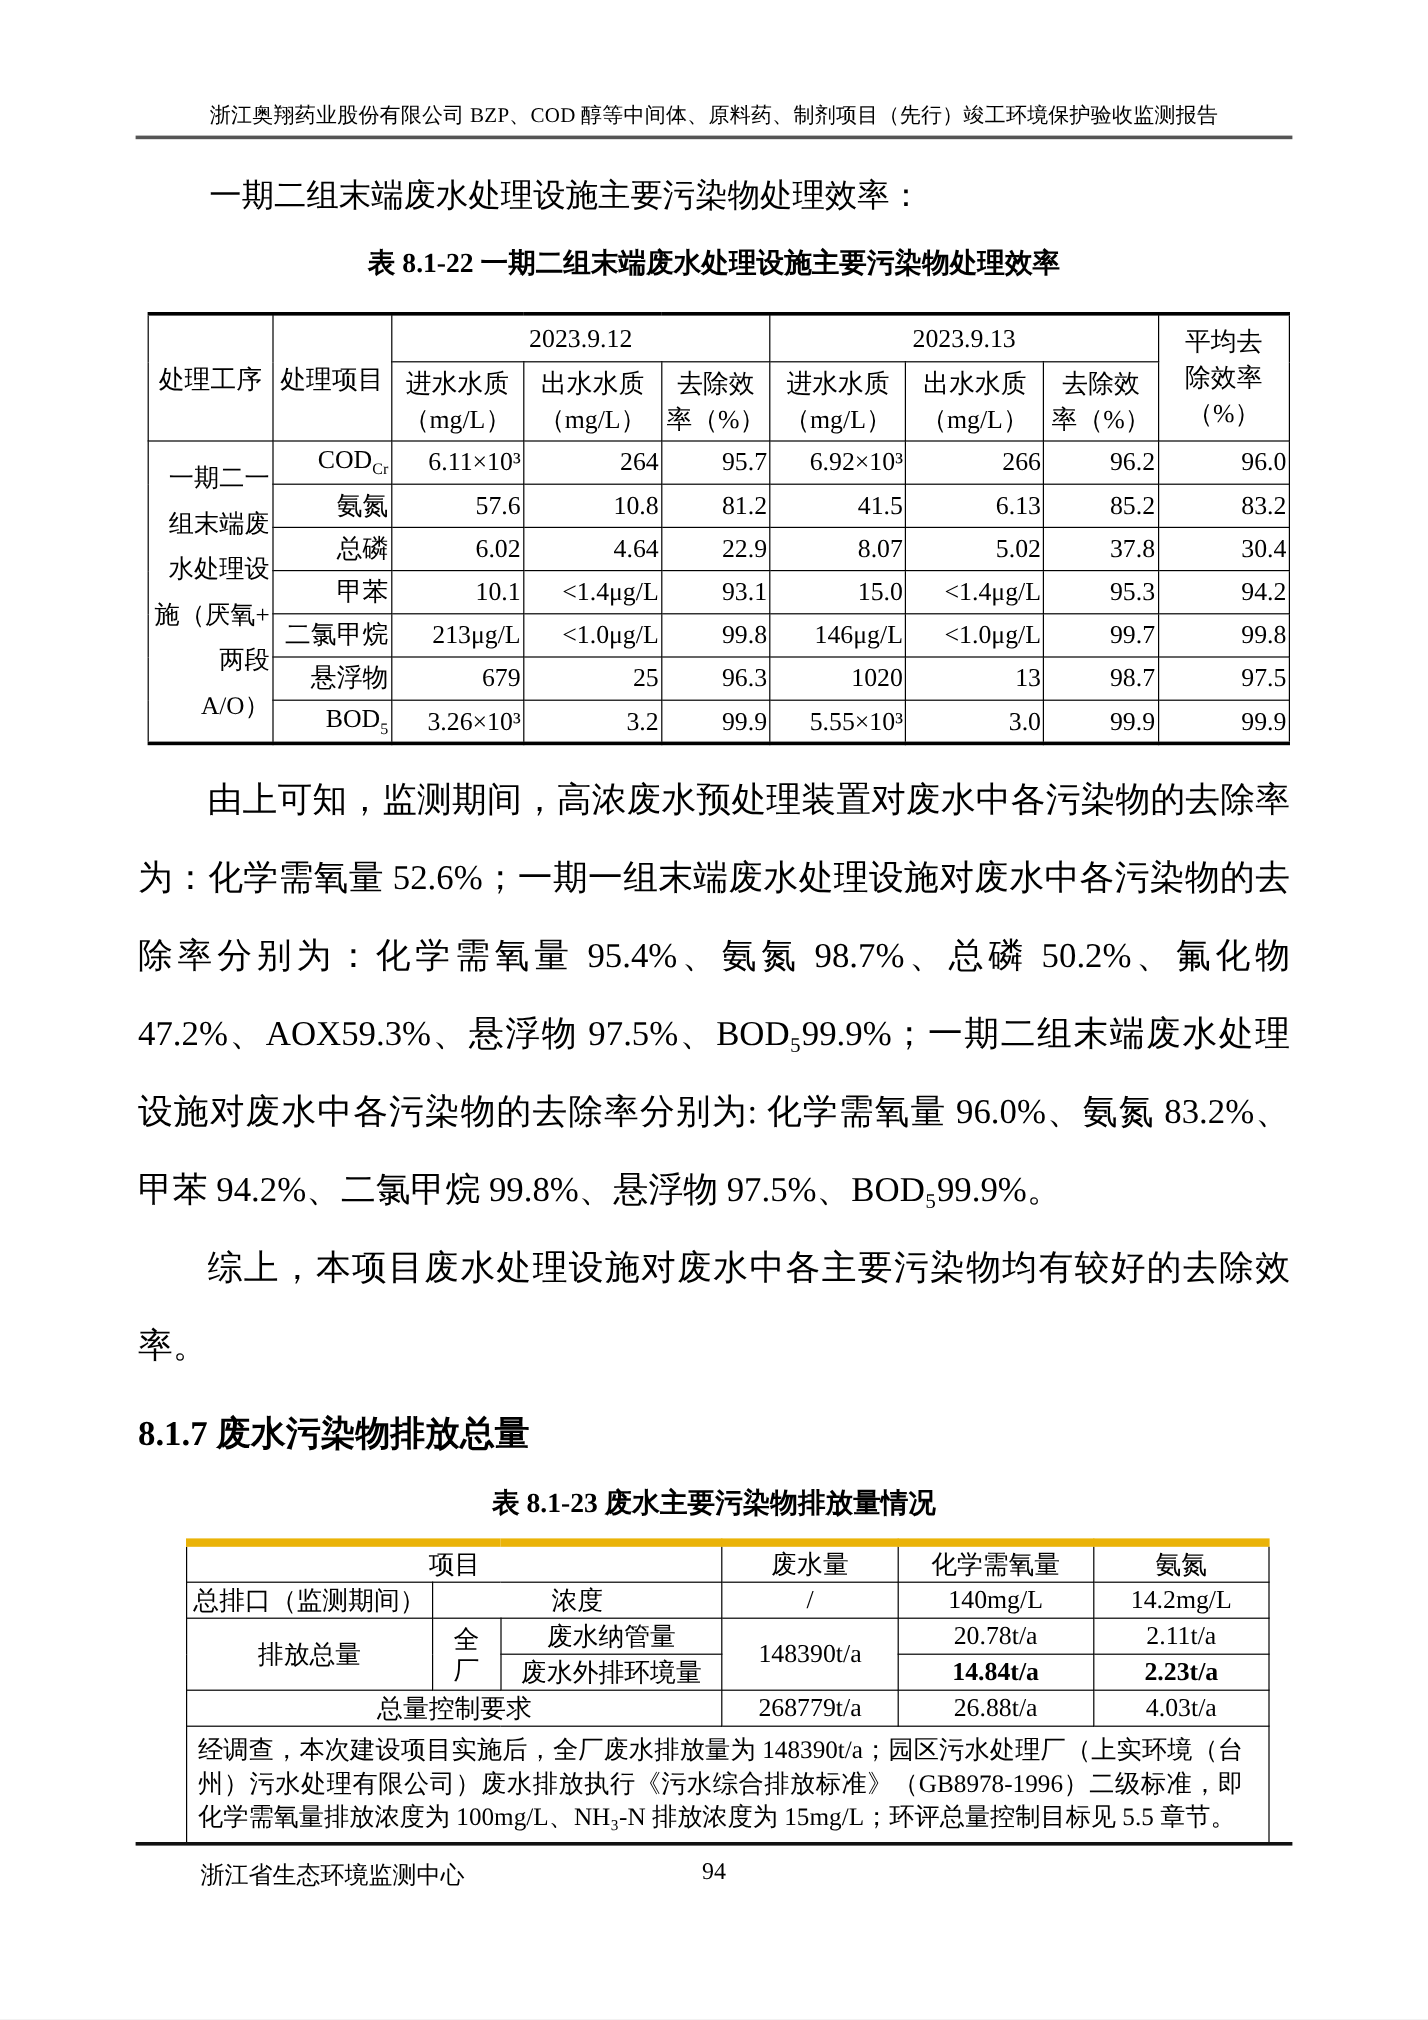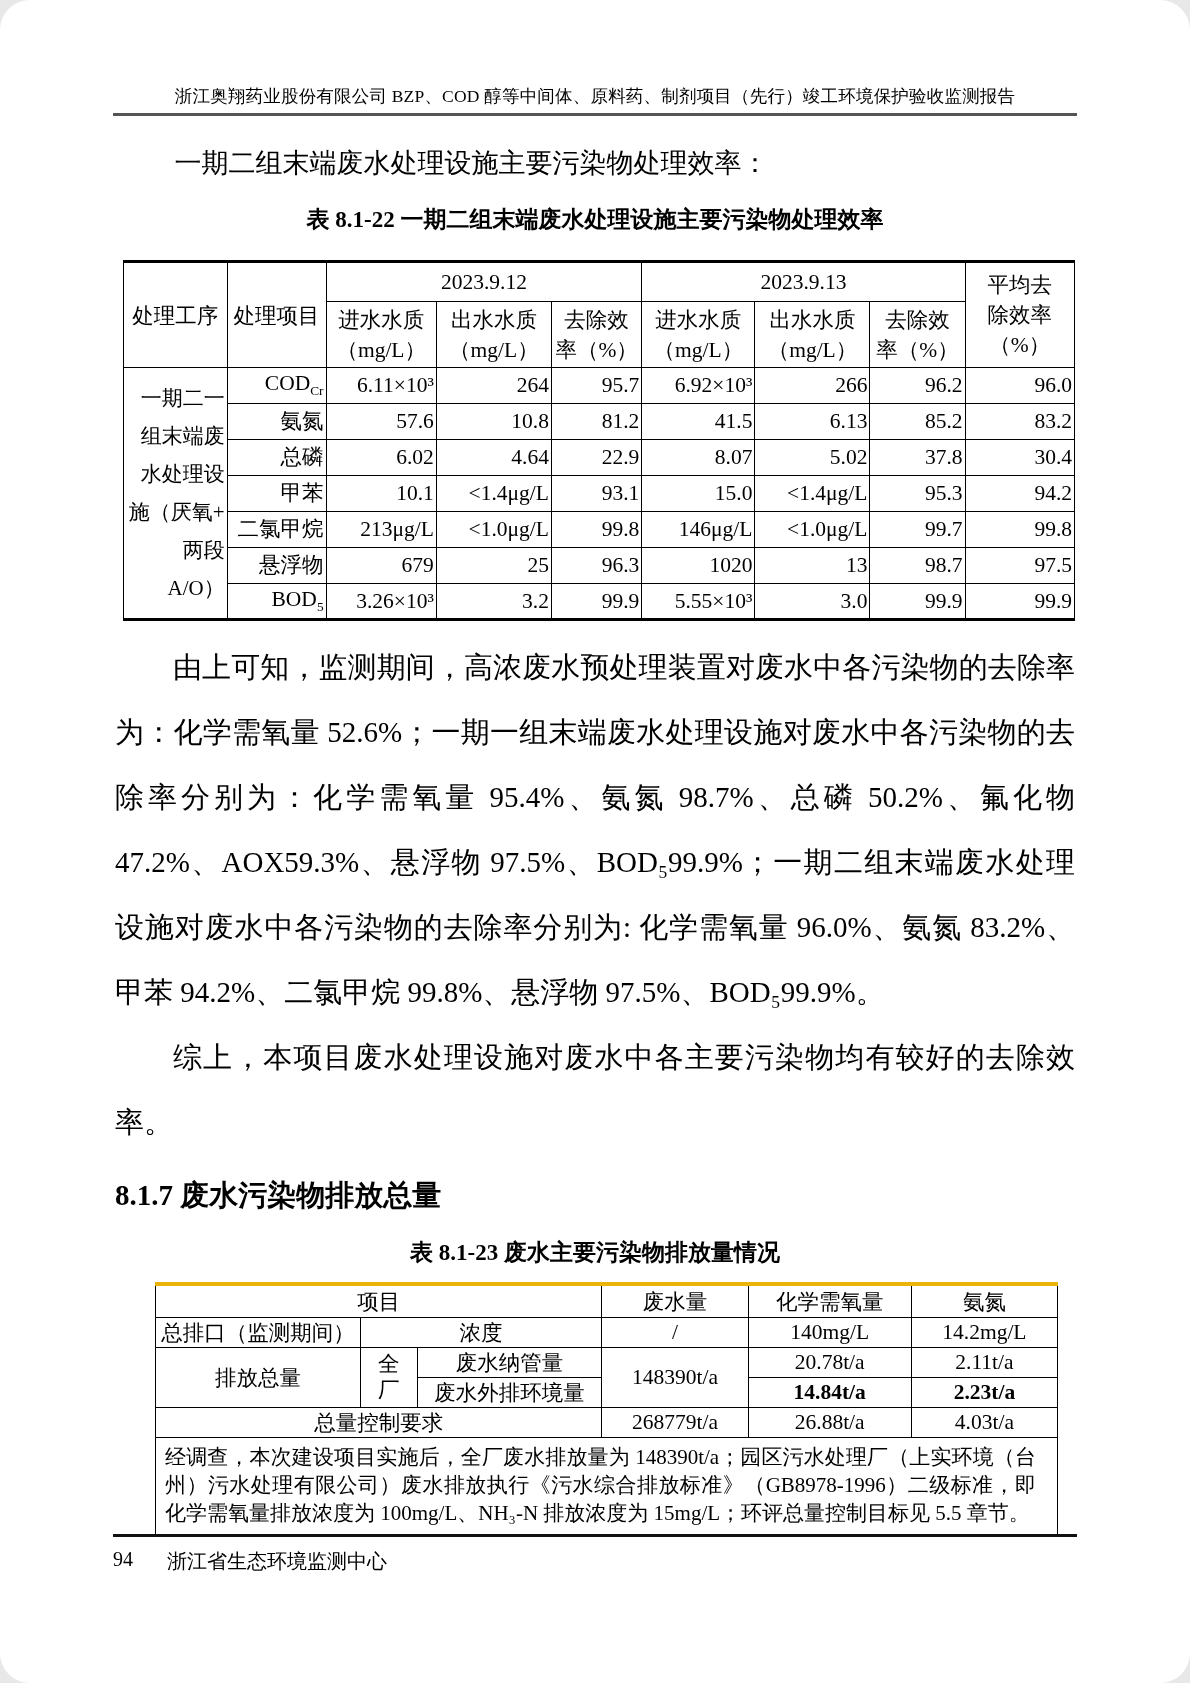--- a/index.html
+++ b/index.html
@@ -1,19 +1,19 @@
 <!DOCTYPE html>
 <html><head>
 <meta charset="utf-8">
 <style>
   html,body{margin:0;padding:0;background:#e8e8e8;}
   .page{
     width:1190px;height:1683px;background:#ffffff;position:relative;
     font-family:"Liberation Serif","DejaVu Serif",serif;color:#000;
-    overflow:hidden;margin:0 auto;border-radius:30px;
+    overflow:hidden;margin:0 auto;
   }
   
   .doc-header{
     margin:0 113px;padding-top:84px;padding-bottom:5px;
     border-bottom:3px solid #555;
     text-align:center;font-size:17.5px;letter-spacing:.2px;white-space:nowrap;
   }
   
   .content{margin:0 115px;}
   .intro{
@@ -43,40 +43,40 @@
     text-align:justify;text-indent:2em;
   }
   .para.second{margin:0;}
   .section-heading{
     margin:22px 0 0 0;font-size:29px;font-weight:bold;line-height:36px;
     font-family:"Liberation Serif","DejaVu Serif",serif;
   }
   
   .t2{
     width:903px;margin:14px 0 0 40px;
-    border-top:4px solid #eab308;
+    border-top:7px solid #eab308;
     font-size:21.5px;text-align:center;
   }
   .t2 td{border:1px solid #000;padding:0 2px;vertical-align:middle;}
   .t2 tr{height:30px;}
   .t2 tr.hdr{height:33px;}
   .t2 td.bold{font-weight:bold;}
   .t2 .plant{white-space:pre-line;line-height:26px;}
   .t2 td.tnote{
     text-align:justify;font-size:21px;line-height:28px;padding:5px 21px 7px 9px;
     border-bottom:none;
   }
   .t2 tr:last-child td{border-bottom:none;}
   
   .footer-rule{margin:0 113px;border-top:3px solid #111;}
   .footer{
     margin:11px 113px 0 113px;position:relative;font-size:20px;height:26px;
   }
   .footer .left{position:absolute;left:54px;top:0;}
-  .footer .pageno{position:absolute;left:0;right:0;top:0;}
+  .footer .pageno{position:absolute;left:0;right:0;text-align:center;top:0;}
 </style>
 </head>
 <body>
 
 <div class="page">
 
   <div class="doc-header">浙江奥翔药业股份有限公司 BZP、COD 醇等中间体、原料药、制剂项目（先行）竣工环境保护验收监测报告</div>
 
   <div class="content">
 

